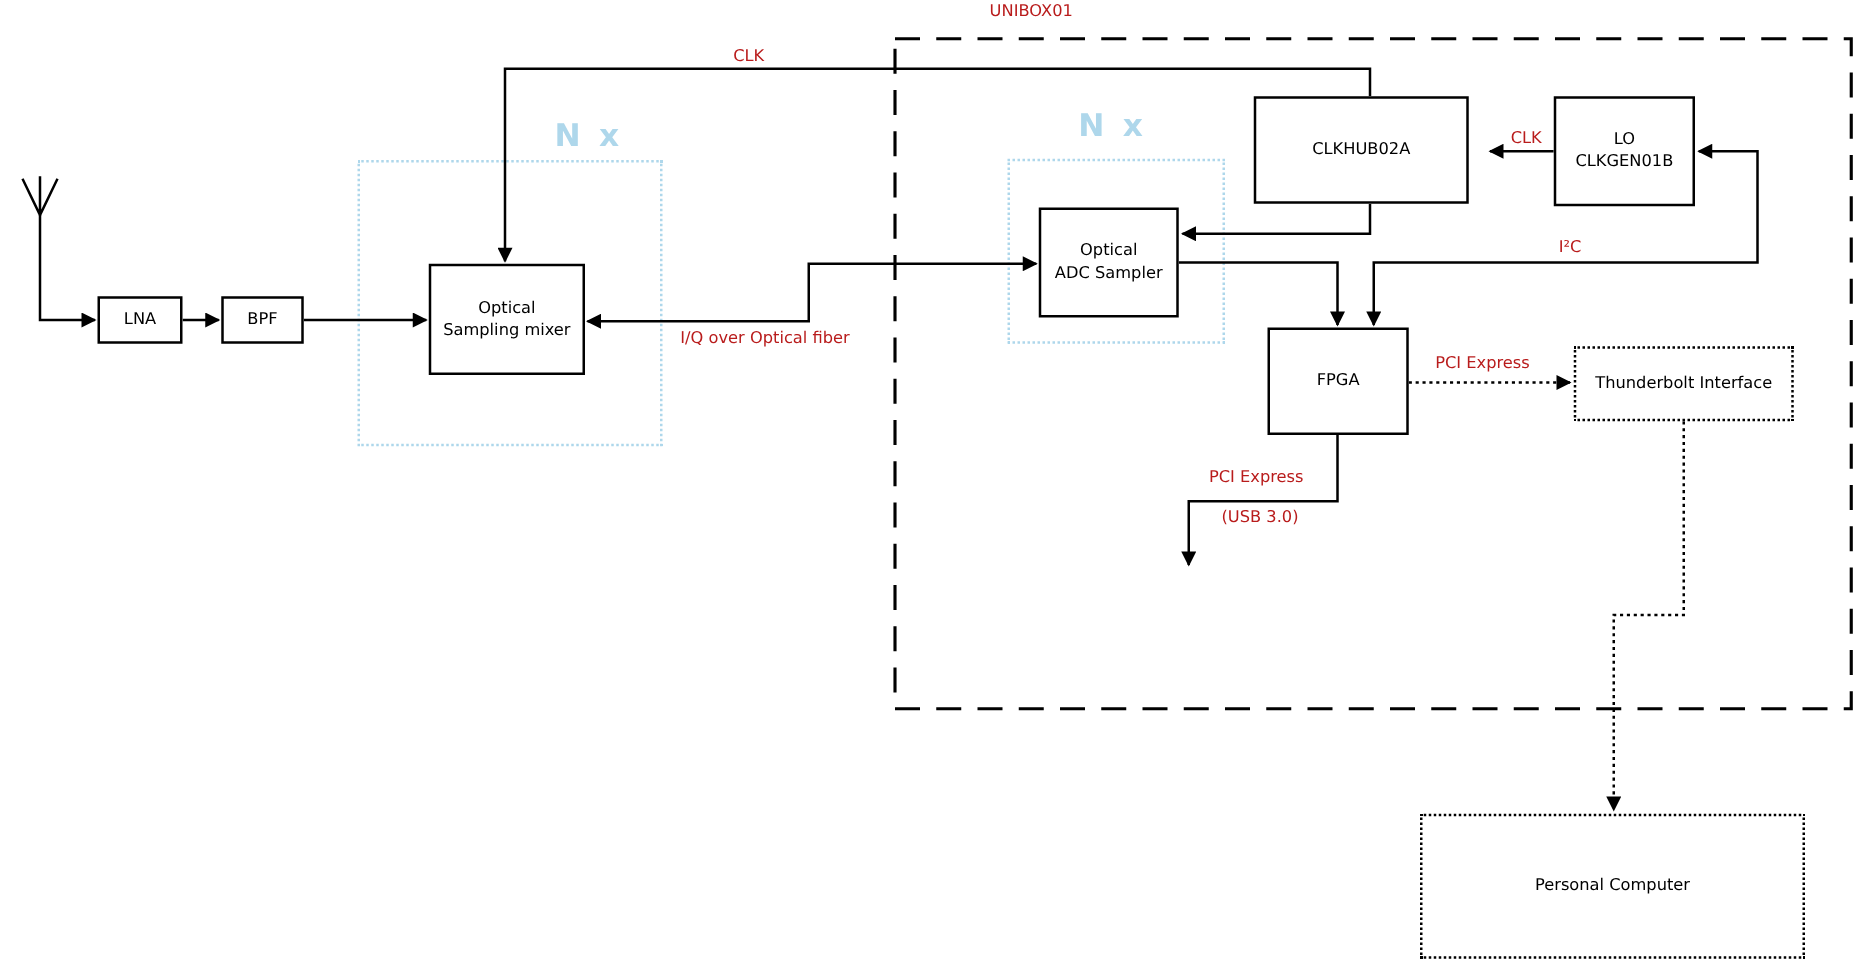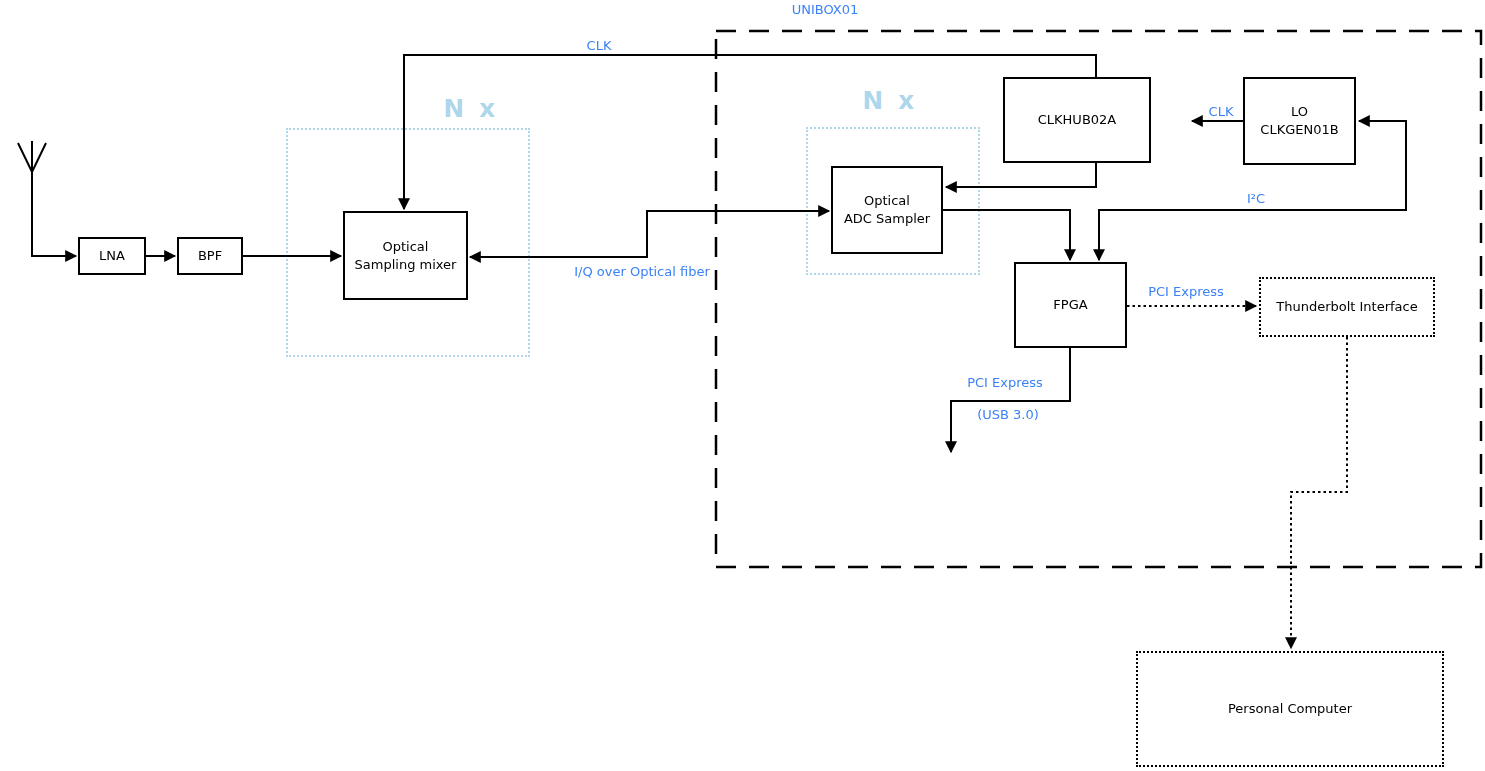--- a/index.html
+++ b/index.html
@@ -30,21 +30,21 @@
     font-size: 13px;
     line-height: 1.35;
     color: #000000;
     white-space: pre-line;
   }
   .node.dotted { border-style: dotted; }
   .lbl {
     position: absolute;
     transform: translate(-50%, -50%);
     font-size: 13px;
-    color: #3b82f6;
+    color: #b91c1c;
     white-space: nowrap;
   }
   .nx {
     position: absolute;
     transform: translate(-50%, -50%);
     font-size: 25px;
     letter-spacing: 3px;
     color: #aed7eb;
     white-space: nowrap;
     font-weight: bold;
@@ -89,21 +89,21 @@
     <span>BPF</span>
   </div>
   <div class="node" style="left:343px; top:211px; width:125px; height:89px;">
     <span>Optical
 Sampling mixer</span>
   </div>
   <div class="node" style="left:831px; top:166px; width:112px; height:88px;">
     <span>Optical
 ADC Sampler</span>
   </div>
-  <div class="node" style="left:1003px; top:77px; width:148px; height:86px;">
+  <div class="node" style="left:1003px; top:77px; width:172px; height:86px;">
     <span>CLKHUB02A</span>
   </div>
   <div class="node" style="left:1243px; top:77px; width:113px; height:88px;">
     <span>LO
 CLKGEN01B</span>
   </div>
   <div class="node" style="left:1014px; top:262px; width:113px; height:86px;">
     <span>FPGA</span>
   </div>
 
@@ -113,18 +113,18 @@
   <div class="node dotted" style="left:1136px; top:651px; width:308px; height:116px;text-align:center;">
     <span>Personal Computer</span>
   </div>
 
   <div class="lbl" style="left:825px; top:9px;">UNIBOX01</div>
   <div class="nx" style="left:471px; top:108px;">N x</div>
   <div class="nx" style="left:890px; top:100px;">N x</div>
   <div class="lbl" style="left:599px; top:45px;">CLK</div>
   <div class="lbl" style="left:1221px; top:111px;">CLK</div>
   <div class="lbl" style="left:1256px; top:198px;">I²C</div>
-  <div class="lbl" style="left:612px; top:271px;margin-left:30px;">I/Q over Optical fiber</div>
+  <div class="lbl" style="left:612px; top:271px;">I/Q over Optical fiber</div>
   <div class="lbl" style="left:1186px; top:291px;">PCI Express</div>
   <div class="lbl" style="left:1005px; top:382px;">PCI Express</div>
   <div class="lbl" style="left:1008px; top:414px;">(USB 3.0)</div>
 
 </div>
 
 </body></html>

